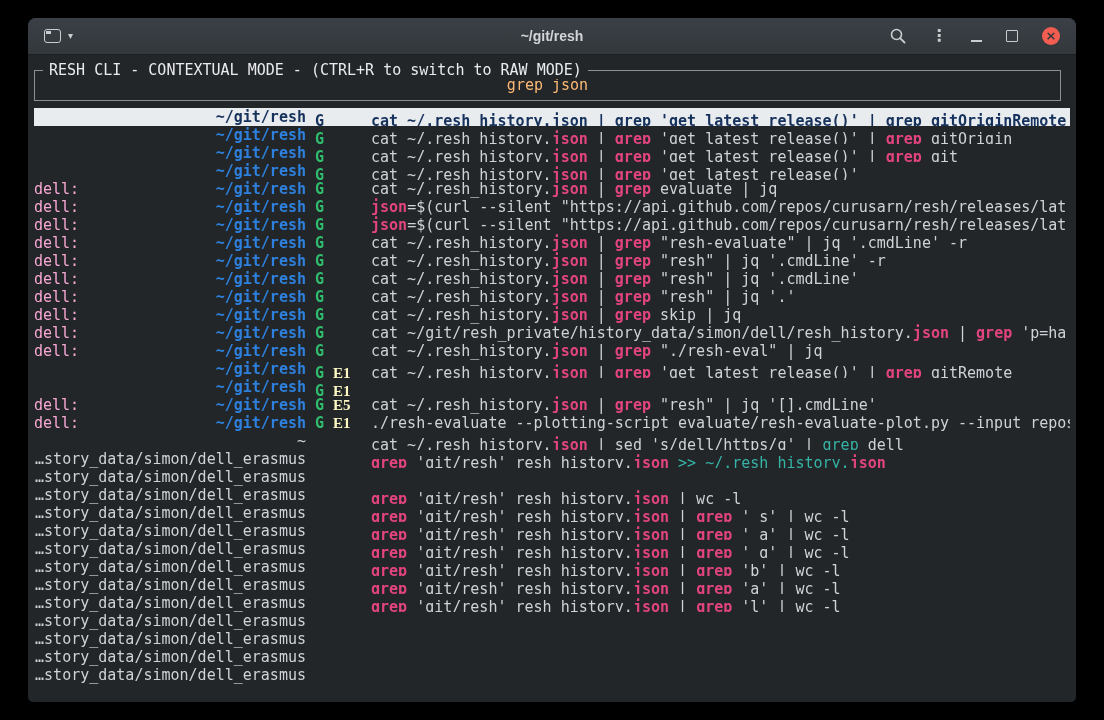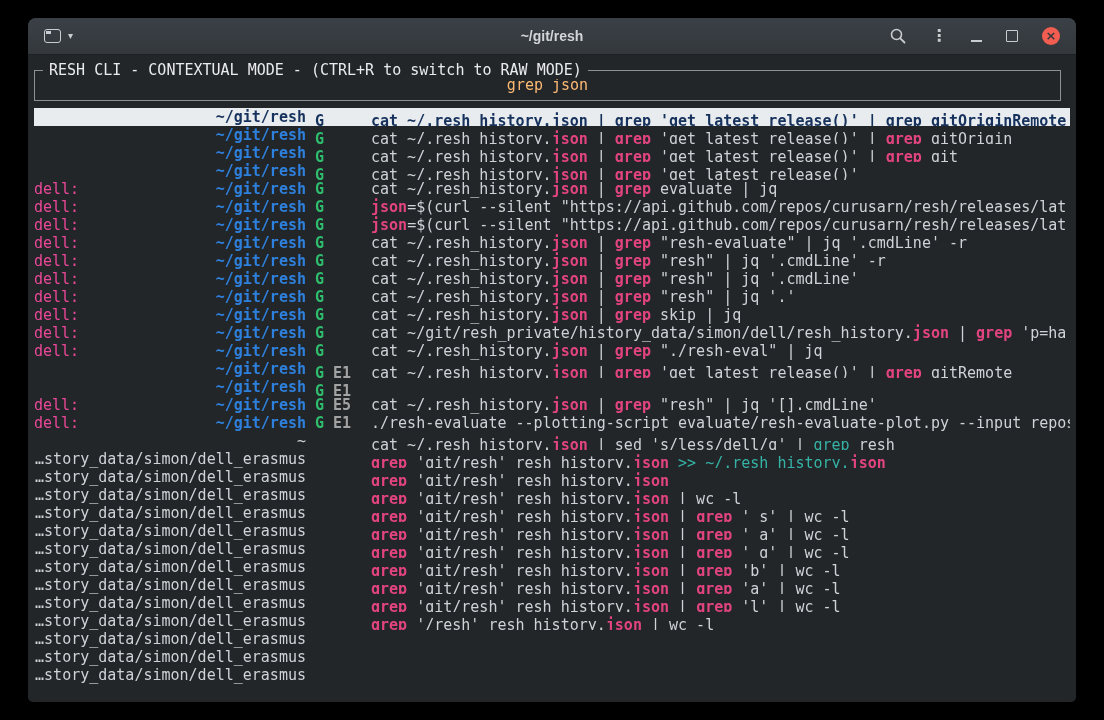--- a/index.html
+++ b/index.html
@@ -44,22 +44,22 @@
   .row { display:flex; height:18px; white-space:pre; overflow:hidden; align-items:baseline; }
   .left { width:272px; min-width:272px; display:inline-flex; justify-content:space-between; overflow:hidden; }
   .flags { width:44px; min-width:44px; margin-left:9px; display:inline-block; }
   .flags span { margin-right:9px; }
   .cmd { margin-left:12px; flex:1; overflow:hidden; }
   .c-fg    { color:#cfd3d7; }
   .c-match { color:#e2447f; font-weight:bold; }
   .c-teal  { color:#35b3a6; }
   .c-blue  { color:#2e80dd; font-weight:bold; }
   .c-green { color:#2fbd6e; font-weight:bold; }
-  .c-red   { color:#a3a3a3; font-weight:bold; }
-  .c-host  { color:#ec4899; }
+  .c-red   { color:#fef9c3; font-weight:bold;font-family:Liberation Serif, serif; }
+  .c-host  { color:#f9a8d4; }
   .row.sel { background:#e9ecee; }
   .row.sel span { color:#15315c !important; font-weight:bold; }
 </style>
 </head>
 <body>
 
 <div class="window">
   <div class="titlebar">
     <div class="tb-left">
       <span class="newtab-icon"></span>
@@ -97,29 +97,29 @@
         <div class="row"><span class="left"><span class="seg c-host">dell:</span><span class="seg c-blue">~/git/resh</span></span><span class="flags"><span class="seg c-green">G</span></span><span class="cmd"><span class="seg c-fg">cat ~/.resh_history.</span><span class="seg c-match">json</span><span class="seg c-fg"> | </span><span class="seg c-match">grep</span><span class="seg c-fg"> "resh" | jq '.cmdLine' -r</span></span></div>
         <div class="row"><span class="left"><span class="seg c-host">dell:</span><span class="seg c-blue">~/git/resh</span></span><span class="flags"><span class="seg c-green">G</span></span><span class="cmd"><span class="seg c-fg">cat ~/.resh_history.</span><span class="seg c-match">json</span><span class="seg c-fg"> | </span><span class="seg c-match">grep</span><span class="seg c-fg"> "resh" | jq '.cmdLine'</span></span></div>
         <div class="row"><span class="left"><span class="seg c-host">dell:</span><span class="seg c-blue">~/git/resh</span></span><span class="flags"><span class="seg c-green">G</span></span><span class="cmd"><span class="seg c-fg">cat ~/.resh_history.</span><span class="seg c-match">json</span><span class="seg c-fg"> | </span><span class="seg c-match">grep</span><span class="seg c-fg"> "resh" | jq '.'</span></span></div>
         <div class="row"><span class="left"><span class="seg c-host">dell:</span><span class="seg c-blue">~/git/resh</span></span><span class="flags"><span class="seg c-green">G</span></span><span class="cmd"><span class="seg c-fg">cat ~/.resh_history.</span><span class="seg c-match">json</span><span class="seg c-fg"> | </span><span class="seg c-match">grep</span><span class="seg c-fg"> skip | jq</span></span></div>
         <div class="row"><span class="left"><span class="seg c-host">dell:</span><span class="seg c-blue">~/git/resh</span></span><span class="flags"><span class="seg c-green">G</span></span><span class="cmd"><span class="seg c-fg">cat ~/git/resh_private/history_data/simon/dell/resh_history.</span><span class="seg c-match">json</span><span class="seg c-fg"> | </span><span class="seg c-match">grep</span><span class="seg c-fg"> 'p=ha</span></span></div>
         <div class="row"><span class="left"><span class="seg c-host">dell:</span><span class="seg c-blue">~/git/resh</span></span><span class="flags"><span class="seg c-green">G</span></span><span class="cmd"><span class="seg c-fg">cat ~/.resh_history.</span><span class="seg c-match">json</span><span class="seg c-fg"> | </span><span class="seg c-match">grep</span><span class="seg c-fg"> "./resh-eval" | jq</span></span></div>
         <div class="row"><span class="left"><span class="seg c-host"></span><span class="seg c-blue">~/git/resh</span></span><span class="flags"><span class="seg c-green">G</span><span class="seg c-red">E1</span></span><span class="cmd"><span class="seg c-fg">cat ~/.resh_history.</span><span class="seg c-match">json</span><span class="seg c-fg"> | </span><span class="seg c-match">grep</span><span class="seg c-fg"> 'get_latest_release()' | </span><span class="seg c-match">grep</span><span class="seg c-fg"> gitRemote</span></span></div>
         <div class="row"><span class="left"><span class="seg c-host"></span><span class="seg c-blue">~/git/resh</span></span><span class="flags"><span class="seg c-green">G</span><span class="seg c-red">E1</span></span></div>
         <div class="row"><span class="left"><span class="seg c-host">dell:</span><span class="seg c-blue">~/git/resh</span></span><span class="flags"><span class="seg c-green">G</span><span class="seg c-red">E5</span></span><span class="cmd"><span class="seg c-fg">cat ~/.resh_history.</span><span class="seg c-match">json</span><span class="seg c-fg"> | </span><span class="seg c-match">grep</span><span class="seg c-fg"> "resh" | jq '[].cmdLine'</span></span></div>
         <div class="row"><span class="left"><span class="seg c-host">dell:</span><span class="seg c-blue">~/git/resh</span></span><span class="flags"><span class="seg c-green">G</span><span class="seg c-red">E1</span></span><span class="cmd"><span class="seg c-fg">./resh-evaluate --plotting-script evaluate/resh-evaluate-plot.py --input repos</span></span></div>
-        <div class="row"><span class="left"><span class="seg c-host"></span><span class="seg c-fg">~</span></span><span class="flags"></span><span class="cmd"><span class="seg c-fg">cat ~/.resh_history.</span><span class="seg c-match">json</span><span class="seg c-fg"> | sed 's/less/dell/g' | </span><span class="seg c-teal">grep</span><span class="seg c-fg"> resh</span></span></div>
+        <div class="row"><span class="left"><span class="seg c-host"></span><span class="seg c-fg">~</span></span><span class="flags"></span><span class="cmd"><span class="seg c-fg">cat ~/.resh_history.</span><span class="seg c-match">json</span><span class="seg c-fg"> | sed 's/dell/https/g' | </span><span class="seg c-teal">grep</span><span class="seg c-fg"> dell</span></span></div>
         <div class="row"><span class="left"><span class="seg c-host"></span><span class="seg c-fg">…story_data/simon/dell_erasmus</span></span><span class="flags"></span><span class="cmd"><span class="seg c-match">grep</span><span class="seg c-fg"> 'git/resh' resh_history.</span><span class="seg c-match">json</span><span class="seg c-fg"> </span><span class="seg c-teal">&gt;&gt; ~/.resh_history.</span><span class="seg c-match">json</span></span></div>
-        <div class="row"><span class="left"><span class="seg c-host"></span><span class="seg c-fg">…story_data/simon/dell_erasmus</span></span><span class="flags"></span><span class="cmd"><span class="seg c-match">grep</span><span class="seg c-fg"> 'git/resh' resh_history.</span><span class="seg c-match">json</span></span></div>
+        <div class="row"><span class="left"><span class="seg c-host"></span><span class="seg c-fg">…story_data/simon/dell_erasmus</span></span><span class="flags"></span></div>
         <div class="row"><span class="left"><span class="seg c-host"></span><span class="seg c-fg">…story_data/simon/dell_erasmus</span></span><span class="flags"></span><span class="cmd"><span class="seg c-match">grep</span><span class="seg c-fg"> 'git/resh' resh_history.</span><span class="seg c-match">json</span><span class="seg c-fg"> | wc -l</span></span></div>
         <div class="row"><span class="left"><span class="seg c-host"></span><span class="seg c-fg">…story_data/simon/dell_erasmus</span></span><span class="flags"></span><span class="cmd"><span class="seg c-match">grep</span><span class="seg c-fg"> 'git/resh' resh_history.</span><span class="seg c-match">json</span><span class="seg c-fg"> | </span><span class="seg c-match">grep</span><span class="seg c-fg"> ' s' | wc -l</span></span></div>
         <div class="row"><span class="left"><span class="seg c-host"></span><span class="seg c-fg">…story_data/simon/dell_erasmus</span></span><span class="flags"></span><span class="cmd"><span class="seg c-match">grep</span><span class="seg c-fg"> 'git/resh' resh_history.</span><span class="seg c-match">json</span><span class="seg c-fg"> | </span><span class="seg c-match">grep</span><span class="seg c-fg"> ' a' | wc -l</span></span></div>
         <div class="row"><span class="left"><span class="seg c-host"></span><span class="seg c-fg">…story_data/simon/dell_erasmus</span></span><span class="flags"></span><span class="cmd"><span class="seg c-match">grep</span><span class="seg c-fg"> 'git/resh' resh_history.</span><span class="seg c-match">json</span><span class="seg c-fg"> | </span><span class="seg c-match">grep</span><span class="seg c-fg"> ' g' | wc -l</span></span></div>
         <div class="row"><span class="left"><span class="seg c-host"></span><span class="seg c-fg">…story_data/simon/dell_erasmus</span></span><span class="flags"></span><span class="cmd"><span class="seg c-match">grep</span><span class="seg c-fg"> 'git/resh' resh_history.</span><span class="seg c-match">json</span><span class="seg c-fg"> | </span><span class="seg c-match">grep</span><span class="seg c-fg"> 'b' | wc -l</span></span></div>
         <div class="row"><span class="left"><span class="seg c-host"></span><span class="seg c-fg">…story_data/simon/dell_erasmus</span></span><span class="flags"></span><span class="cmd"><span class="seg c-match">grep</span><span class="seg c-fg"> 'git/resh' resh_history.</span><span class="seg c-match">json</span><span class="seg c-fg"> | </span><span class="seg c-match">grep</span><span class="seg c-fg"> 'a' | wc -l</span></span></div>
         <div class="row"><span class="left"><span class="seg c-host"></span><span class="seg c-fg">…story_data/simon/dell_erasmus</span></span><span class="flags"></span><span class="cmd"><span class="seg c-match">grep</span><span class="seg c-fg"> 'git/resh' resh_history.</span><span class="seg c-match">json</span><span class="seg c-fg"> | </span><span class="seg c-match">grep</span><span class="seg c-fg"> 'l' | wc -l</span></span></div>
-        <div class="row"><span class="left"><span class="seg c-host"></span><span class="seg c-fg">…story_data/simon/dell_erasmus</span></span><span class="flags"></span><span class="cmd"><span class="seg c-match">grep</span><span class="seg c-fg"> '/resh' resh_history.</span><span class="seg c-match">json</span><span class="seg c-fg"> | wc -l</span></span></div>
+        <div class="row"><span class="left"><span class="seg c-host"></span><span class="seg c-fg">…story_data/simon/dell_erasmus</span></span><span class="flags"></span></div>
         <div class="row"><span class="left"><span class="seg c-host"></span><span class="seg c-fg">…story_data/simon/dell_erasmus</span></span><span class="flags"></span></div>
         <div class="row"><span class="left"><span class="seg c-host"></span><span class="seg c-fg">…story_data/simon/dell_erasmus</span></span><span class="flags"></span></div>
         <div class="row"><span class="left"><span class="seg c-host"></span><span class="seg c-fg">…story_data/simon/dell_erasmus</span></span><span class="flags"></span></div>
       </div>
   </div>
 </div>
 
 </body></html>

